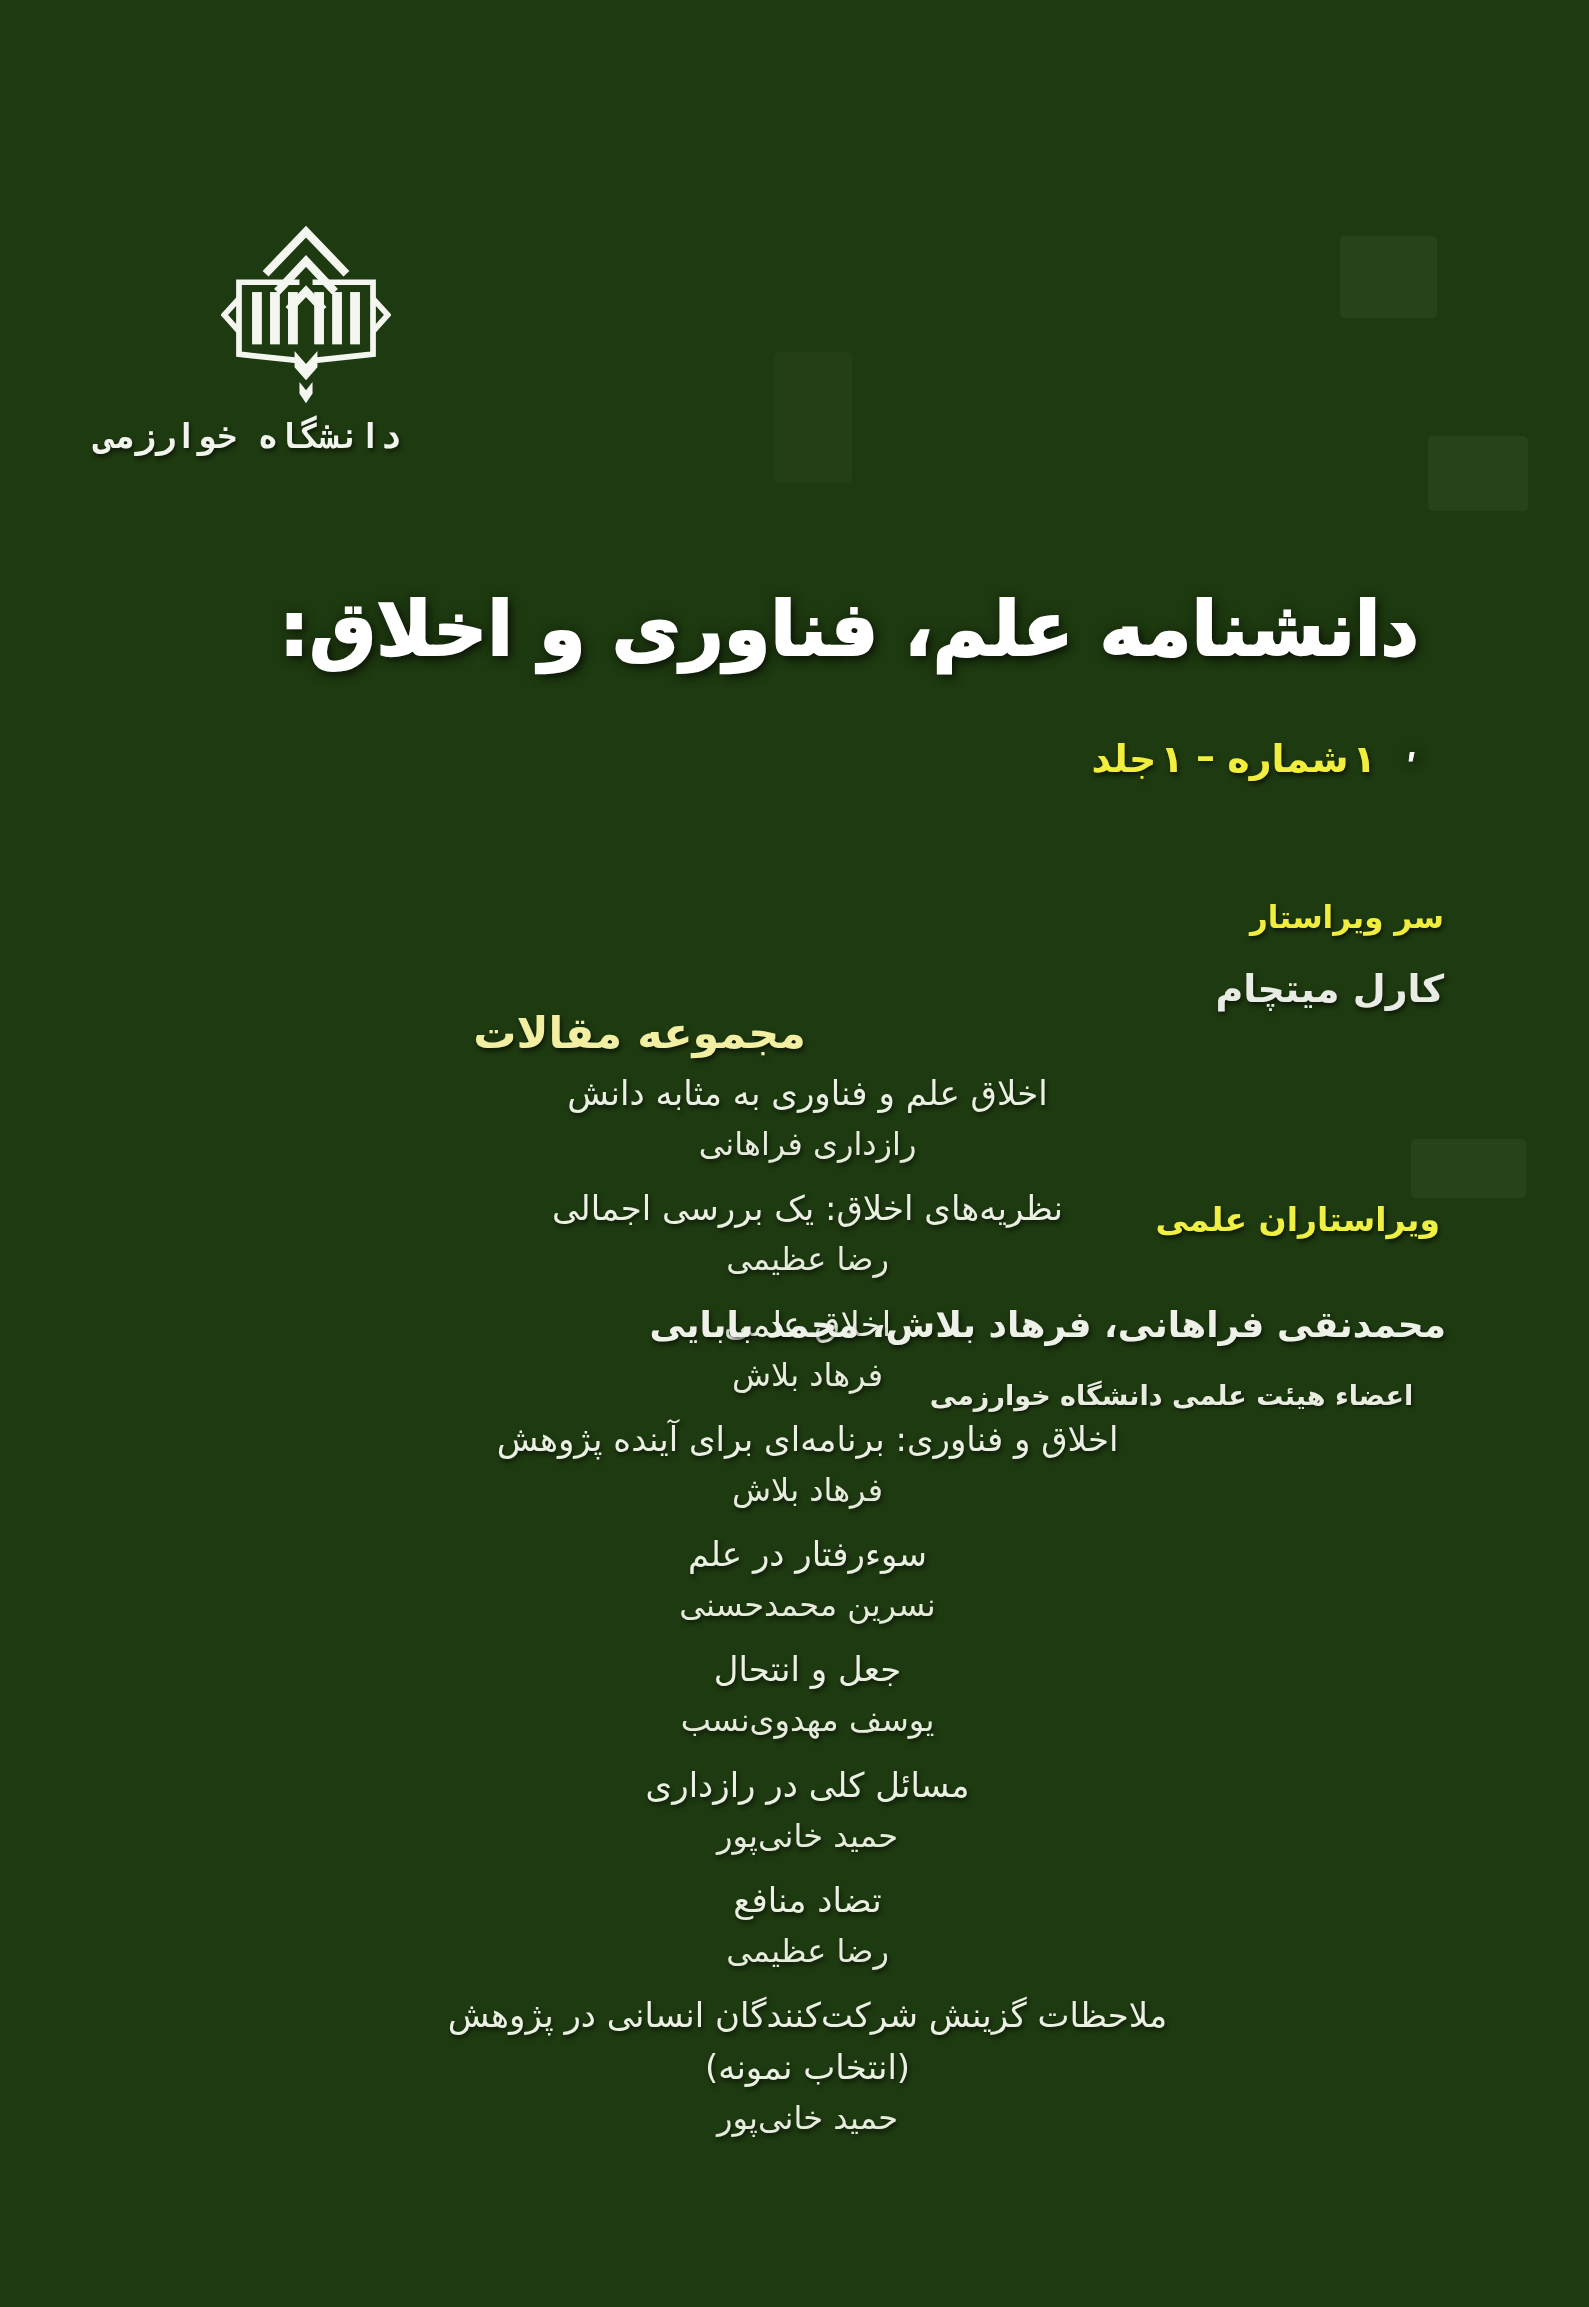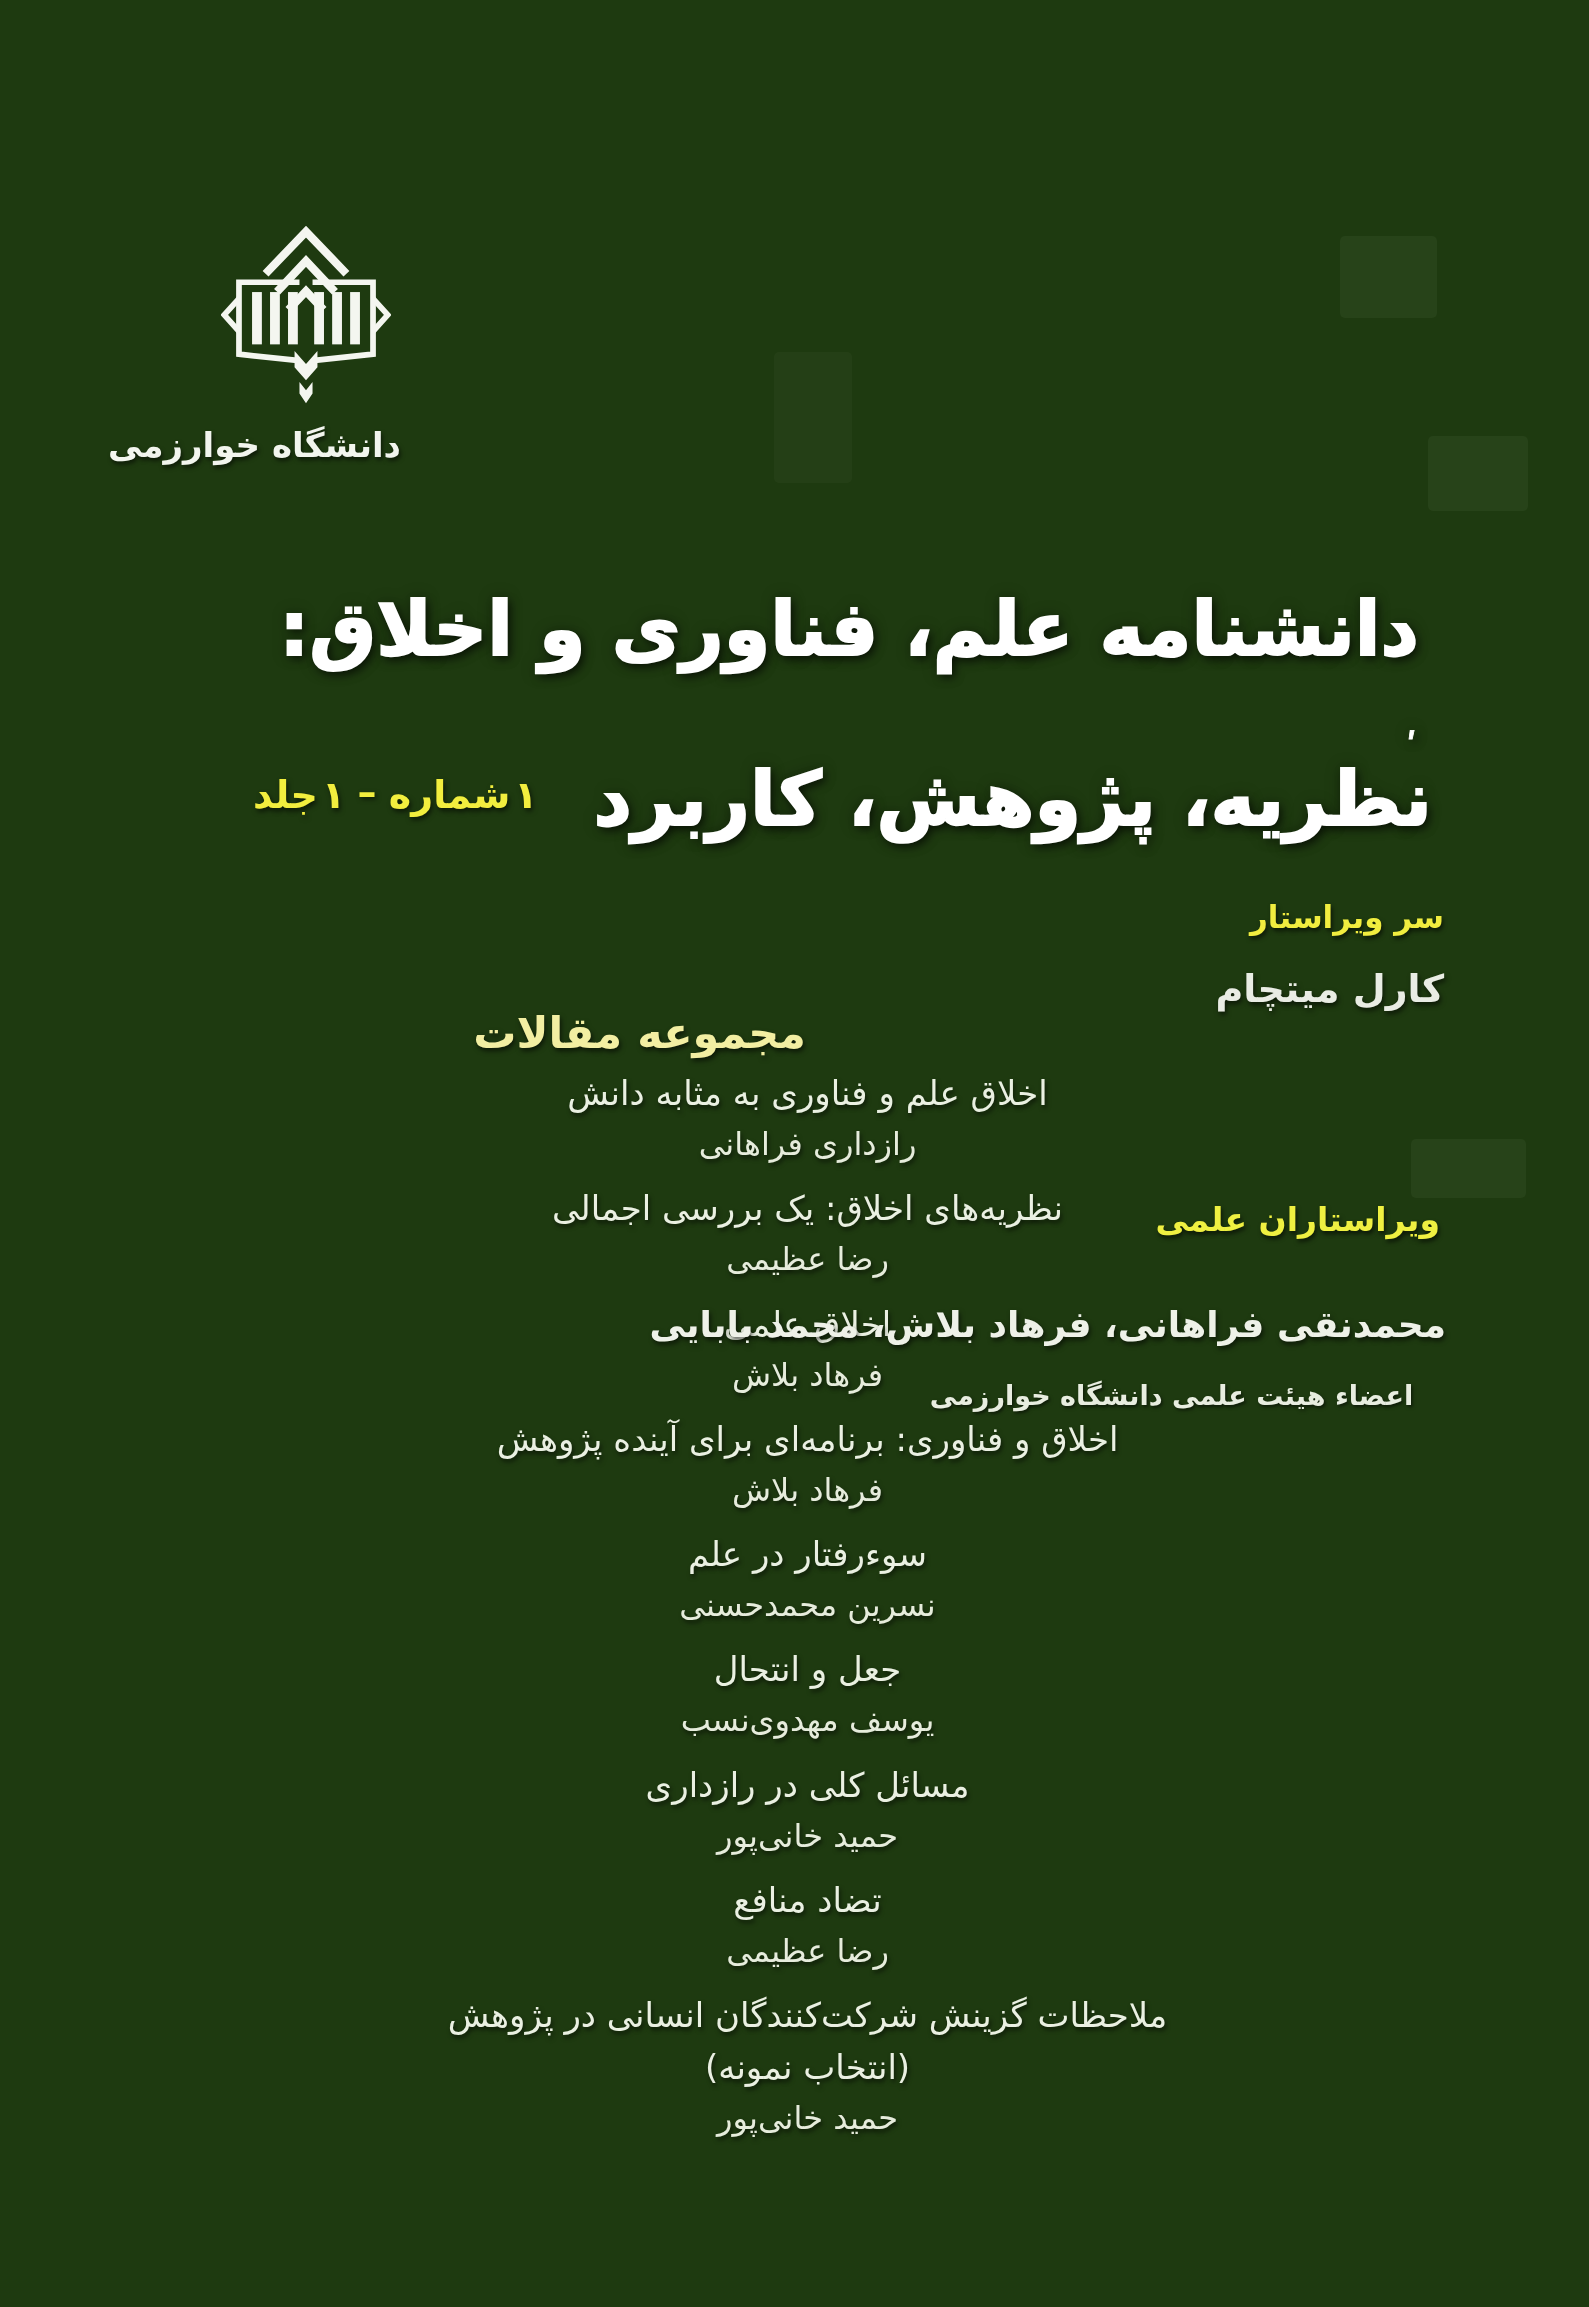--- a/index.html
+++ b/index.html
@@ -15,23 +15,24 @@
   .patch{position:absolute;background:rgba(215,235,205,0.05);border-radius:4.9px;}
   .patch.p1{left:1340px;top:236px;width:97px;height:82px;}
   .patch.p2{left:1428px;top:436px;width:100px;height:75px;}
   .patch.p3{left:1411px;top:1139px;width:115px;height:59px;}
   .patch.p4{left:774px;top:352px;width:78px;height:131px;background:rgba(215,235,205,0.035);}
 
   
   .logo-block{position:absolute;left:211px;top:207px;width:190px;text-align:center;}
   .emblem{display:block;margin:0 auto;width:170px;height:202px;}
   .uni-name{
-    margin-top:16px;color:#f2f5ee;font-size:34px;font-weight:bold;
+    margin-top:7px;color:#f2f5ee;font-size:34px;font-weight:bold;
     letter-spacing:0.8px;white-space:nowrap;
     text-shadow:1.6px 2.5px 4.1px rgba(0,0,0,.55);
+    font-family:Liberation Mono, monospace;
   }
 
   
   .title1{
     position:absolute;right:170px;top:576px;
     color:#ffffff;font-size:75px;font-weight:bold;line-height:107px;
     white-space:nowrap;
     text-shadow:3.3px 4.1px 8.2px rgba(0,0,0,.6), 0 0 14.8px rgba(0,0,0,.35);
     -webkit-text-stroke:2px #ffffff;
   }
@@ -142,21 +143,21 @@
         <path d="M96,214 L104,224 L112,214 L112,228 L104,240 L96,228 Z"></path>
       </g>
     </svg>
     <div class="uni-name">دانشگاه خوارزمی</div>
   </div>
 
   <div class="title1">دانشنامه علم، فناوری و اخلاق:</div>
 
   <div class="title2-row">
     <div class="title2">
-      <span>نظریه، پژوهش، کاربرد</span><span class="accent">ʹ</span>
+      <span class="accent">ʹ</span>
     </div>
     <div class="vol-issue">
       <span>جلد</span>
       <span>۱</span>
       <span class="dash">–</span>
       <span>شماره</span>
       <span>۱</span>
     </div>
   </div>
 

